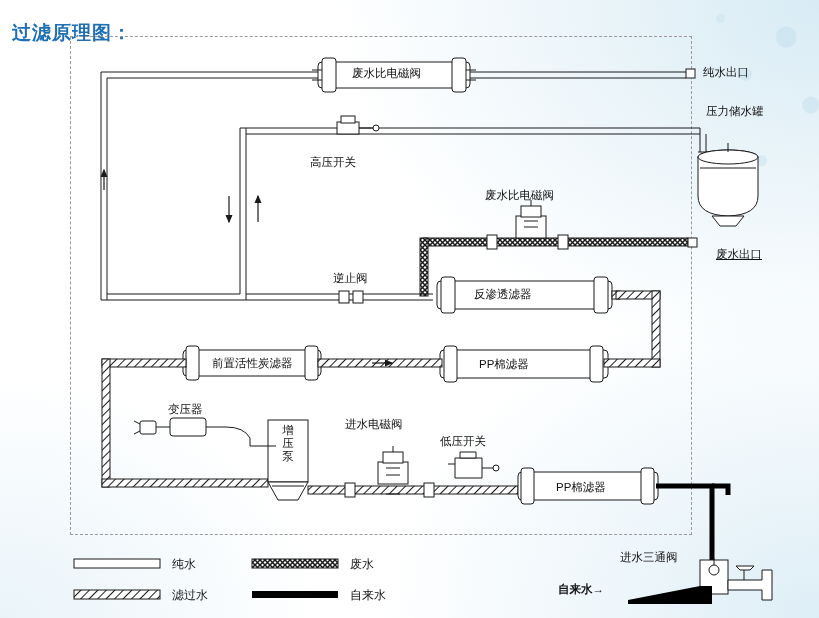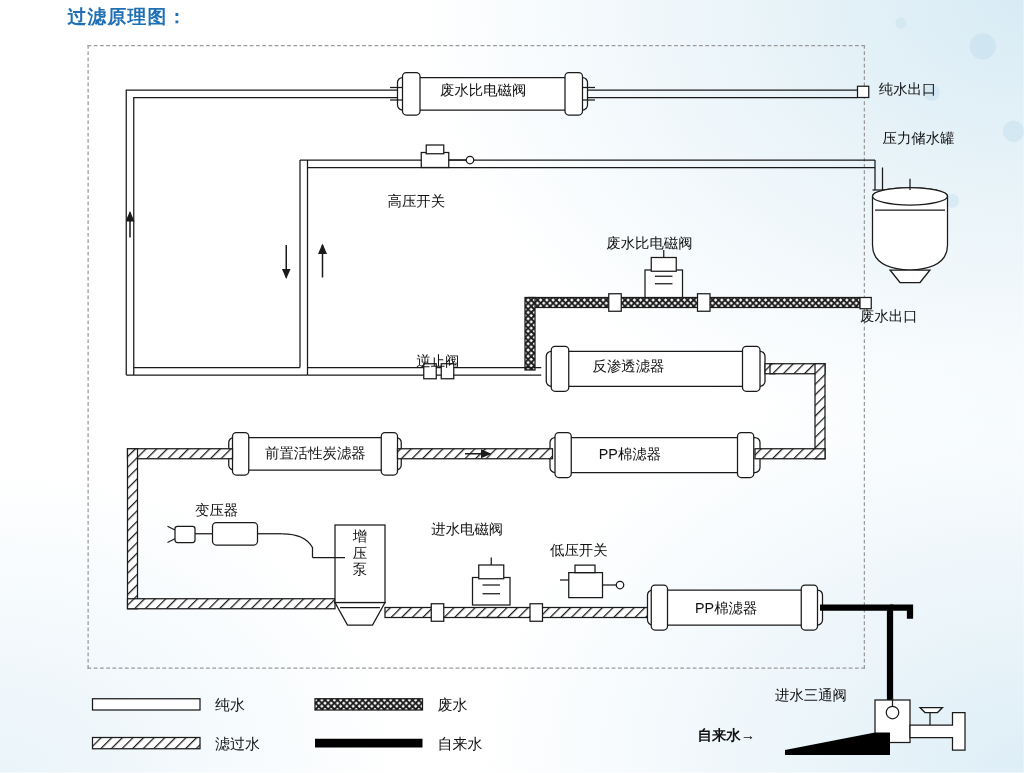--- a/index.html
+++ b/index.html
@@ -17,22 +17,22 @@
       radial-gradient(circle at 99% 17%, rgba(205,228,240,.7) 0 8px, rgba(255,255,255,0) 9px),
       radial-gradient(circle at 93% 26%, rgba(205,228,240,.6) 0 5px, rgba(255,255,255,0) 6px),
       radial-gradient(circle at 88% 3%, rgba(205,228,240,.6) 0 4px, rgba(255,255,255,0) 5px),
       radial-gradient(ellipse at 100% 0%, rgba(214,234,244,.95) 0%, rgba(255,255,255,0) 42%),
       radial-gradient(ellipse at 100% 100%, rgba(216,235,245,.85) 0%, rgba(255,255,255,0) 38%),
       radial-gradient(ellipse at 0% 100%, rgba(224,239,247,.7) 0%, rgba(255,255,255,0) 28%),
       linear-gradient(180deg,#ffffff 0%,#ffffff 100%);
     pointer-events:none;
   }
   .title{
-    position:absolute;left:12px;top:4px;
-    font-size:15px;font-weight:bold;color:#1f6fb5;letter-spacing:1px;margin-left:42px;
+    position:absolute;left:12px;top:20px;
+    font-size:19px;font-weight:bold;color:#1f6fb5;letter-spacing:1px;
   }
   .dashed-frame{
     position:absolute;left:70px;top:36px;width:620px;height:497px;
     border:1px dashed #9a9a9a;
   }
   .svgroot{position:absolute;left:0;top:0;width:819px;height:618px;}
   .lbl{
     position:absolute;font-size:11.5px;color:#111;white-space:nowrap;
     line-height:1.15;
   }
@@ -204,26 +204,26 @@
     <rect x="252" y="591" width="86" height="7" fill="#000000"></rect>
   </g>
 </svg>
 
 <div class="lbl" style="left:352px;top:67px;">废水比电磁阀</div>
 <div class="lbl" style="left:703px;top:66px;">纯水出口</div>
 <div class="lbl" style="left:690px;top:105px;margin-left:16px;">压力储水罐</div>
 <div class="lbl" style="left:310px;top:156px;">高压开关</div>
 <div class="lbl" style="left:485px;top:189px;"></div>
 <div class="lbl" style="left:485px;top:189px;">废水比电磁阀</div>
-<div class="lbl" style="left:688px;top:248px;">废水出口</div>
-<div class="lbl" style="left:333px;top:284px;font-family:Liberation Mono, monospace;">逆止阀</div>
+<div class="lbl" style="left:716px;top:248px;text-decoration:underline;">废水出口</div>
+<div class="lbl" style="left:333px;top:272px;font-family:Liberation Mono, monospace;">逆止阀</div>
 <div class="lbl" style="left:474px;top:288px;">反渗透滤器</div>
 <div class="lbl" style="left:212px;top:357px;">前置活性炭滤器</div>
 <div class="lbl" style="left:479px;top:358px;">PP棉滤器</div>
-<div class="lbl" style="left:156px;top:403px;">变压器</div>
+<div class="lbl" style="left:168px;top:403px;">变压器</div>
 <div class="lbl v" style="left:281px;top:424px;">增压泵</div>
 <div class="lbl" style="left:345px;top:418px;">进水电磁阀</div>
 <div class="lbl" style="left:440px;top:435px;">低压开关</div>
 <div class="lbl" style="left:556px;top:481px;">PP棉滤器</div>
 <div class="lbl" style="left:620px;top:551px;">进水三通阀</div>
 <div class="lbl" style="left:558px;top:583px;font-weight:bold;">自来水→</div>
 
 <div class="legend-lbl" style="left:172px;top:556px;">纯水</div>
 <div class="legend-lbl" style="left:172px;top:587px;">滤过水</div>
 <div class="legend-lbl" style="left:350px;top:556px;text-align:right;">废水</div>

